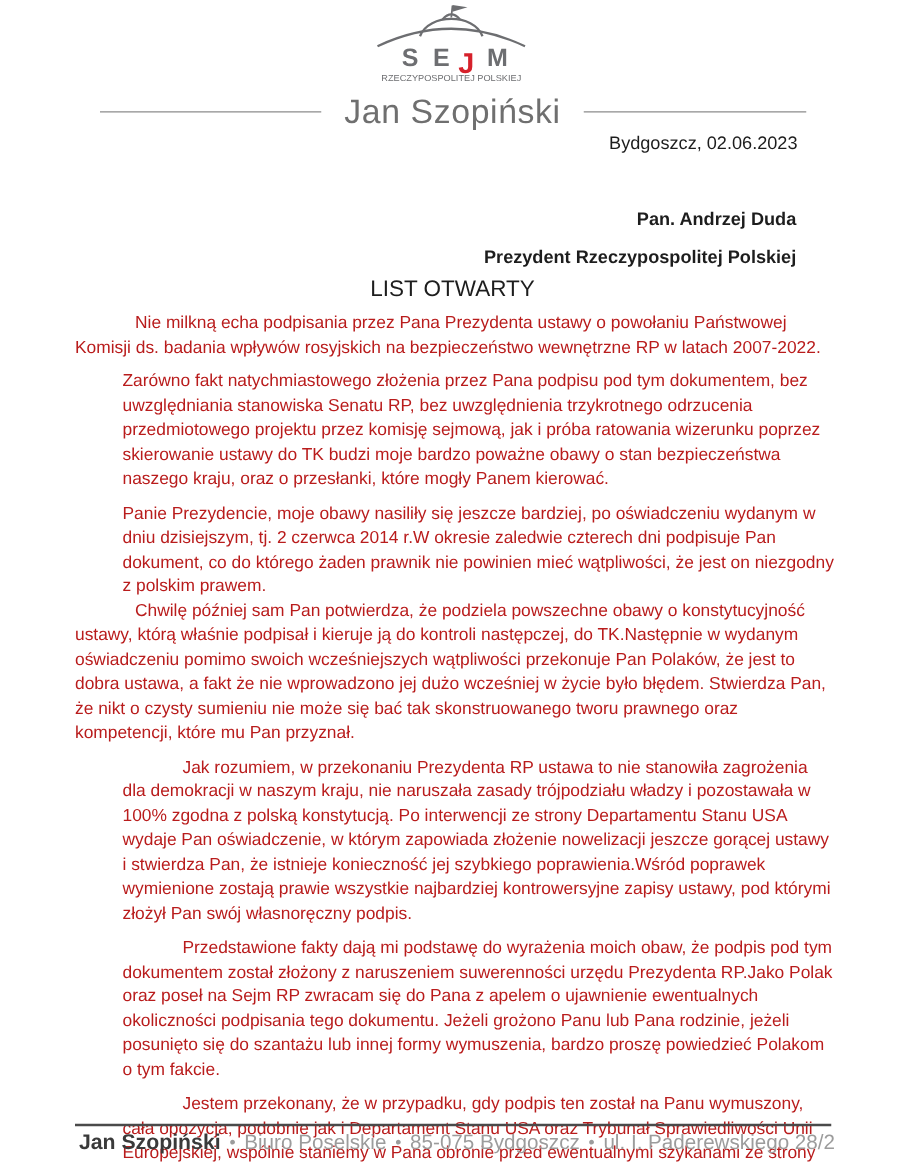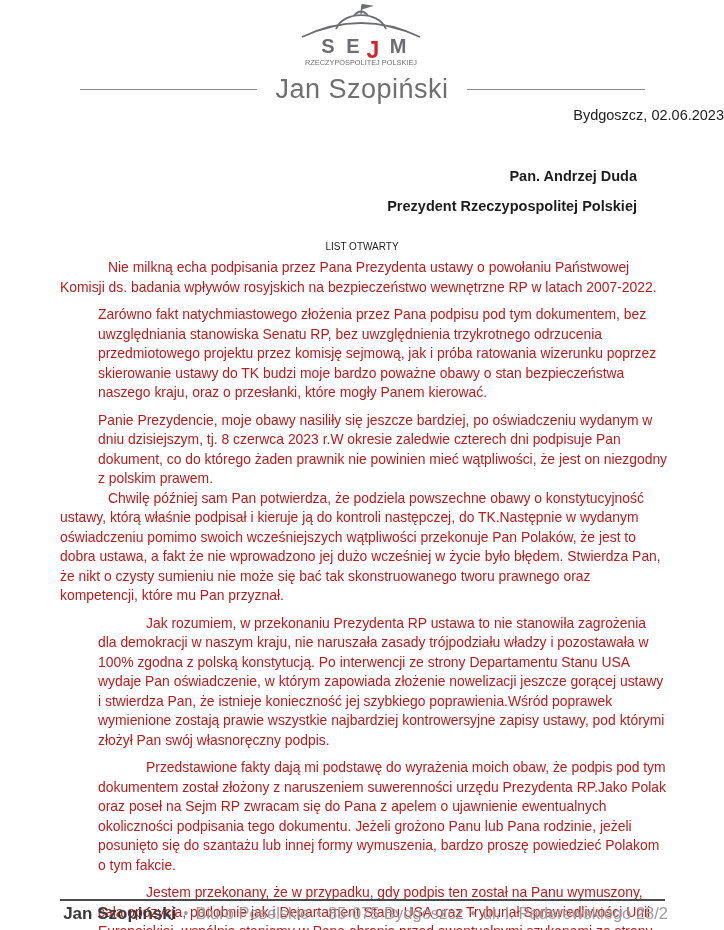--- a/index.html
+++ b/index.html
@@ -22,31 +22,31 @@
   .name-row{
     display:flex;align-items:center;justify-content:center;
     width:565px;margin:5px auto 0;height:34px;
   }
   .name-row .rule{flex:1;border-top:1.5px solid #8c8c8c;height:0;}
   .hname{
     margin:0 18px;font-size:27px;font-weight:400;color:#6f6f6f;
     letter-spacing:0.5px;white-space:nowrap;
   }
   .date{
-    text-align:right;margin-top:1px;
+    text-align:right;padding-right:86px;margin-top:1px;
     font-size:14.5px;color:#1d1d1d;
   }
   
   .addressee{
     text-align:right;padding-right:87px;margin-top:38px;
     font-weight:bold;font-size:14.5px;line-height:30px;color:#1d1d1d;
   }
   
   .title{
-    text-align:center;margin-top:20px;font-size:10px;color:#1d1d1d;
+    text-align:center;font-size:18px;color:#1d1d1d;
   }
   .bodytext{
     margin-top:6px;padding:0 56px 0 60px;
     font-size:13.9px;line-height:19.5px;text-align:left;color:#b91c1c;
   }
   .bodytext p{margin:0;}
   .bodytext p.indent{text-indent:48px;}
   .bodytext p.gap{margin-top:8px;margin-left:38px;}
   .closing{
     text-align:center;margin-top:9px;font-size:13.9px;color:#1d1d1d;
@@ -91,21 +91,21 @@
   <div class="addressee">
     <div>Pan. Andrzej Duda</div>
     <div>Prezydent Rzeczypospolitej Polskiej</div>
   </div>
 
   <div class="title">LIST OTWARTY</div>
 
   <div class="bodytext">
       <p class="indent">Nie milkną echa podpisania przez Pana Prezydenta ustawy o powołaniu Państwowej Komisji ds. badania wpływów rosyjskich na bezpieczeństwo wewnętrzne RP w latach 2007-2022.</p>
       <p class=" gap">Zarówno fakt natychmiastowego złożenia przez Pana podpisu pod tym dokumentem, bez uwzględniania stanowiska Senatu RP, bez uwzględnienia trzykrotnego odrzucenia przedmiotowego projektu przez komisję sejmową, jak i próba ratowania wizerunku poprzez skierowanie ustawy do TK budzi moje bardzo poważne obawy o stan bezpieczeństwa naszego kraju, oraz o przesłanki, które mogły Panem kierować.</p>
-      <p class=" gap">Panie Prezydencie, moje obawy nasiliły się jeszcze bardziej, po oświadczeniu wydanym w dniu dzisiejszym, tj. 8 czerwca 2023 r.W okresie zaledwie czterech dni podpisuje Pan dokument, co do którego żaden prawnik nie powinien mieć wątpliwości, że jest on niezgodny z polskim prawem.</p>
+      <p class=" gap">Panie Prezydencie, moje obawy nasiliły się jeszcze bardziej, po oświadczeniu wydanym w dniu dzisiejszym, tj. 2 czerwca 2014 r.W okresie zaledwie czterech dni podpisuje Pan dokument, co do którego żaden prawnik nie powinien mieć wątpliwości, że jest on niezgodny z polskim prawem.</p>
       <p class="indent">Chwilę później sam Pan potwierdza, że podziela powszechne obawy o konstytucyjność ustawy, którą właśnie podpisał i kieruje ją do kontroli następczej, do TK.Następnie w wydanym oświadczeniu pomimo swoich wcześniejszych wątpliwości przekonuje Pan Polaków, że jest to dobra ustawa, a fakt że nie wprowadzono jej dużo wcześniej w życie było błędem. Stwierdza Pan, że nikt o czysty sumieniu nie może się bać tak skonstruowanego tworu prawnego oraz kompetencji, które mu Pan przyznał.</p>
       <p class="indent gap">Jak rozumiem, w przekonaniu Prezydenta RP ustawa to nie stanowiła zagrożenia dla demokracji w naszym kraju, nie naruszała zasady trójpodziału władzy i pozostawała w 100% zgodna z polską konstytucją. Po interwencji ze strony Departamentu Stanu USA wydaje Pan oświadczenie, w którym zapowiada złożenie nowelizacji jeszcze gorącej ustawy i stwierdza Pan, że istnieje konieczność jej szybkiego poprawienia.Wśród poprawek wymienione zostają prawie wszystkie najbardziej kontrowersyjne zapisy ustawy, pod którymi złożył Pan swój własnoręczny podpis.</p>
       <p class="indent gap">Przedstawione fakty dają mi podstawę do wyrażenia moich obaw, że podpis pod tym dokumentem został złożony z naruszeniem suwerenności urzędu Prezydenta RP.Jako Polak oraz poseł na Sejm RP zwracam się do Pana z apelem o ujawnienie ewentualnych okoliczności podpisania tego dokumentu. Jeżeli grożono Panu lub Pana rodzinie, jeżeli posunięto się do szantażu lub innej formy wymuszenia, bardzo proszę powiedzieć Polakom o tym fakcie.</p>
       <p class="indent gap">Jestem przekonany, że w przypadku, gdy podpis ten został na Panu wymuszony, cała opozycja, podobnie jak i Departament Stanu USA oraz Trybunał Sprawiedliwości Unii Europejskiej, wspólnie staniemy w Pana obronie przed ewentualnymi szykanami ze strony obozu władzy.</p>
     </div>
 
   <div class="closing">Odwagi Panie Prezydencie!</div>
 
   <footer class="footer">
     <div class="footer-rule"></div>

